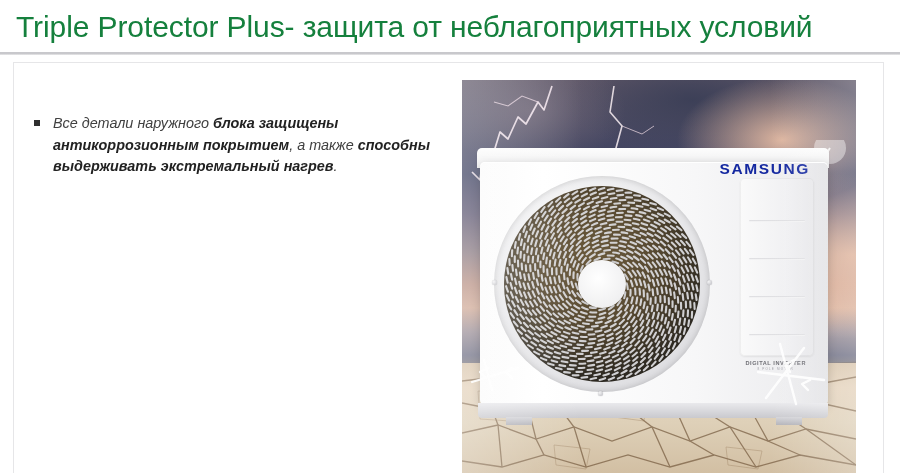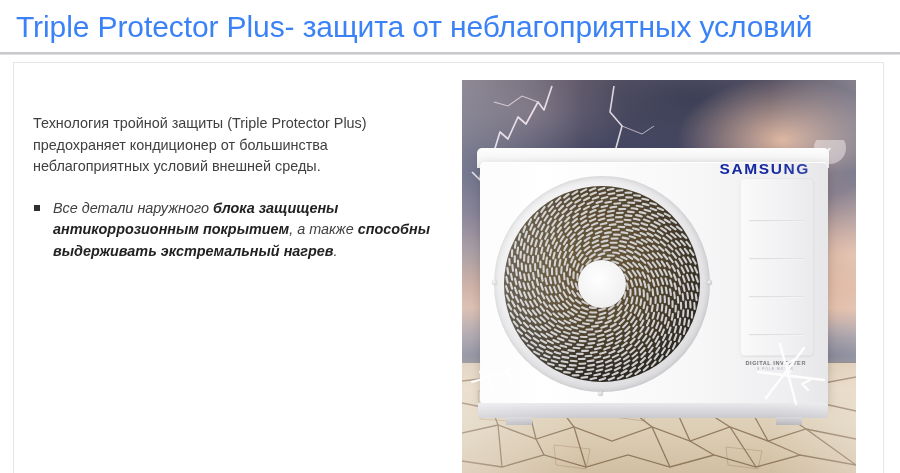--- a/index.html
+++ b/index.html
@@ -6,21 +6,21 @@
   body{
     width:900px;height:473px;overflow:hidden;position:relative;
     background:#ffffff;
     font-family:"Liberation Sans","DejaVu Sans",sans-serif;
     -webkit-font-smoothing:antialiased;
   }
 
   
   .slide-title{
     position:absolute;left:16px;top:9px;width:868px;
-    font-size:30px;line-height:36px;font-weight:400;color:#3b82f6;
+    font-size:30px;line-height:36px;font-weight:400;color:#15803d;
     white-space:nowrap;letter-spacing:-0.1px;
   }
   .title-rule{
     position:absolute;left:0;top:52px;width:900px;height:3px;
     background:linear-gradient(to bottom,#c8c8cc 0%,#c8c8cc 55%,#ececed 100%);
   }
 
   
   .content-box{
     position:absolute;left:13px;top:62px;width:871px;height:420px;
@@ -175,21 +175,20 @@
 </style>
 </head>
 <body>
 
 <div class="slide-title">Triple Protector Plus- защита от неблагоприятных условий</div>
 <div class="title-rule"></div>
 
 <div class="content-box"></div>
 
 <div class="text-col">
-  <p class="intro-par">Технология тройной защиты (Triple Protector Plus) предохраняет кондиционер от большинства неблагоприятных условий внешней среды.</p>
   <ul class="bullet-list" id="bullets">
       <li class="bullet-item"><span class="bullet-marker"></span><span>Все детали наружного </span><span class="b">блока защищены антикоррозионным покрытием</span><span>, а также </span><span class="b">способны выдерживать экстремальный нагрев</span><span>.</span></li>
     </ul>
 </div>
 
 <div class="photo">
   <div class="sky"></div>
   <div class="mountain"></div>
 
   <svg class="bolt" style="left:2px;top:4px;width:150px;height:120px;" viewBox="0 0 150 120">

